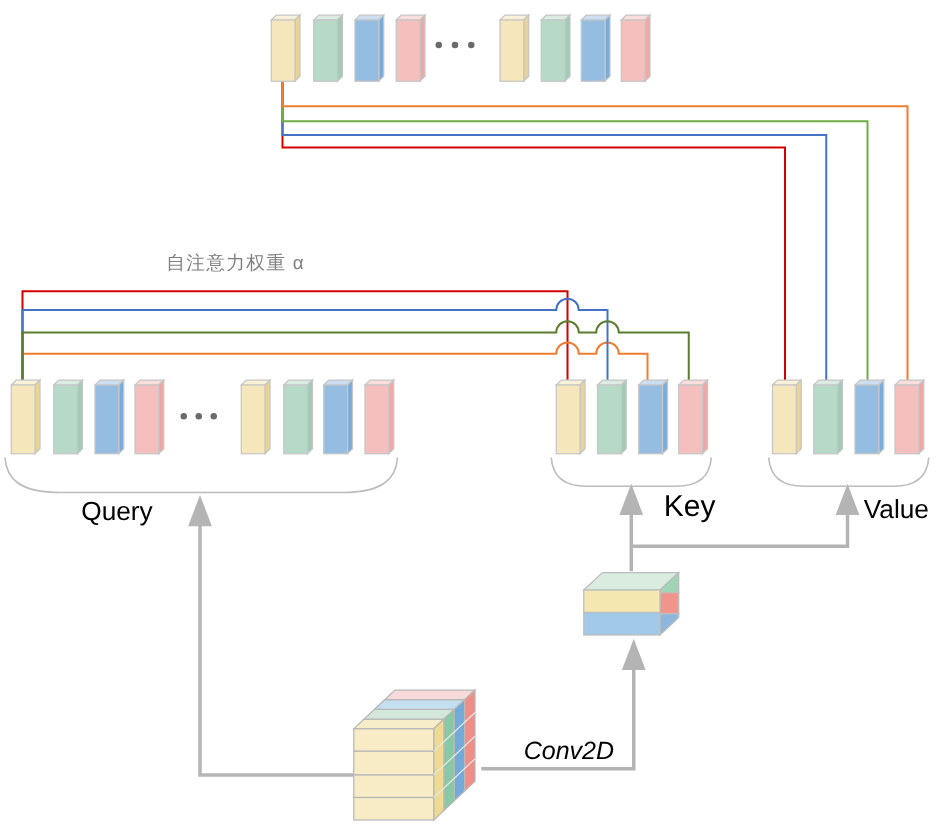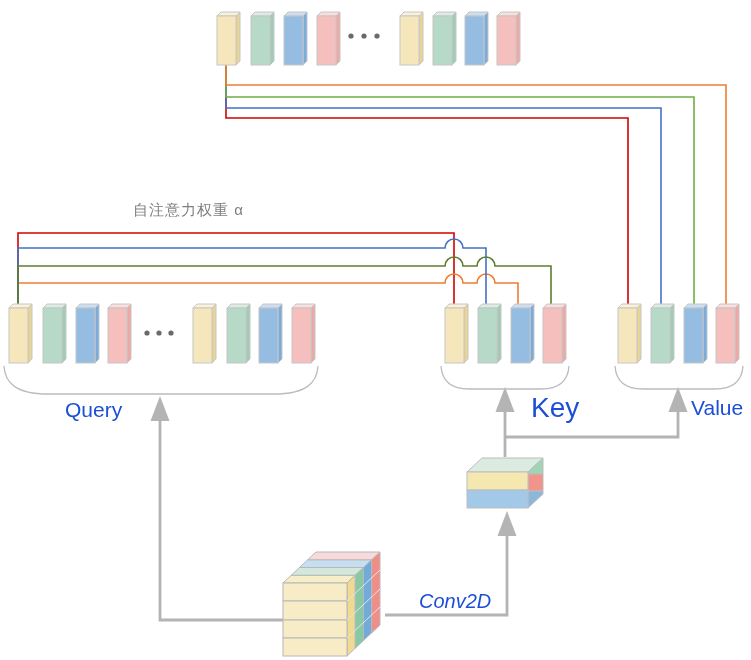--- a/index.html
+++ b/index.html
@@ -1,22 +1,22 @@
 <!DOCTYPE html>
 <html><head>
 <meta charset="utf-8">
 <style>
   html,body{margin:0;padding:0;background:#ffffff;}
   #stage{position:relative;width:751px;height:660px;background:#ffffff;overflow:hidden;
          font-family:"Liberation Sans","DejaVu Sans",sans-serif;}
   #diagram-svg{position:absolute;left:0;top:0;}
-  .lbl{position:absolute;white-space:nowrap;color:#1d4ed8;}
+  .lbl{position:absolute;white-space:nowrap;color:#000000;}
   #attention-label{left:133px;top:201px;font-size:15px;color:#7f7f7f;letter-spacing:1px;}
   #query-label{left:65px;top:398px;font-size:21px;}
-  #key-label{left:531px;top:392px;font-size:28px;}
+  #key-label{left:531px;top:392px;font-size:24px;}
   #value-label{left:691px;top:396px;font-size:21px;}
   #conv-label{left:419px;top:590px;font-size:20px;font-style:italic;}
 </style>
 </head>
 <body>
 
 <div id="stage">
 
   <svg id="diagram-svg" width="751" height="660" viewBox="0 0 751 660">
 

